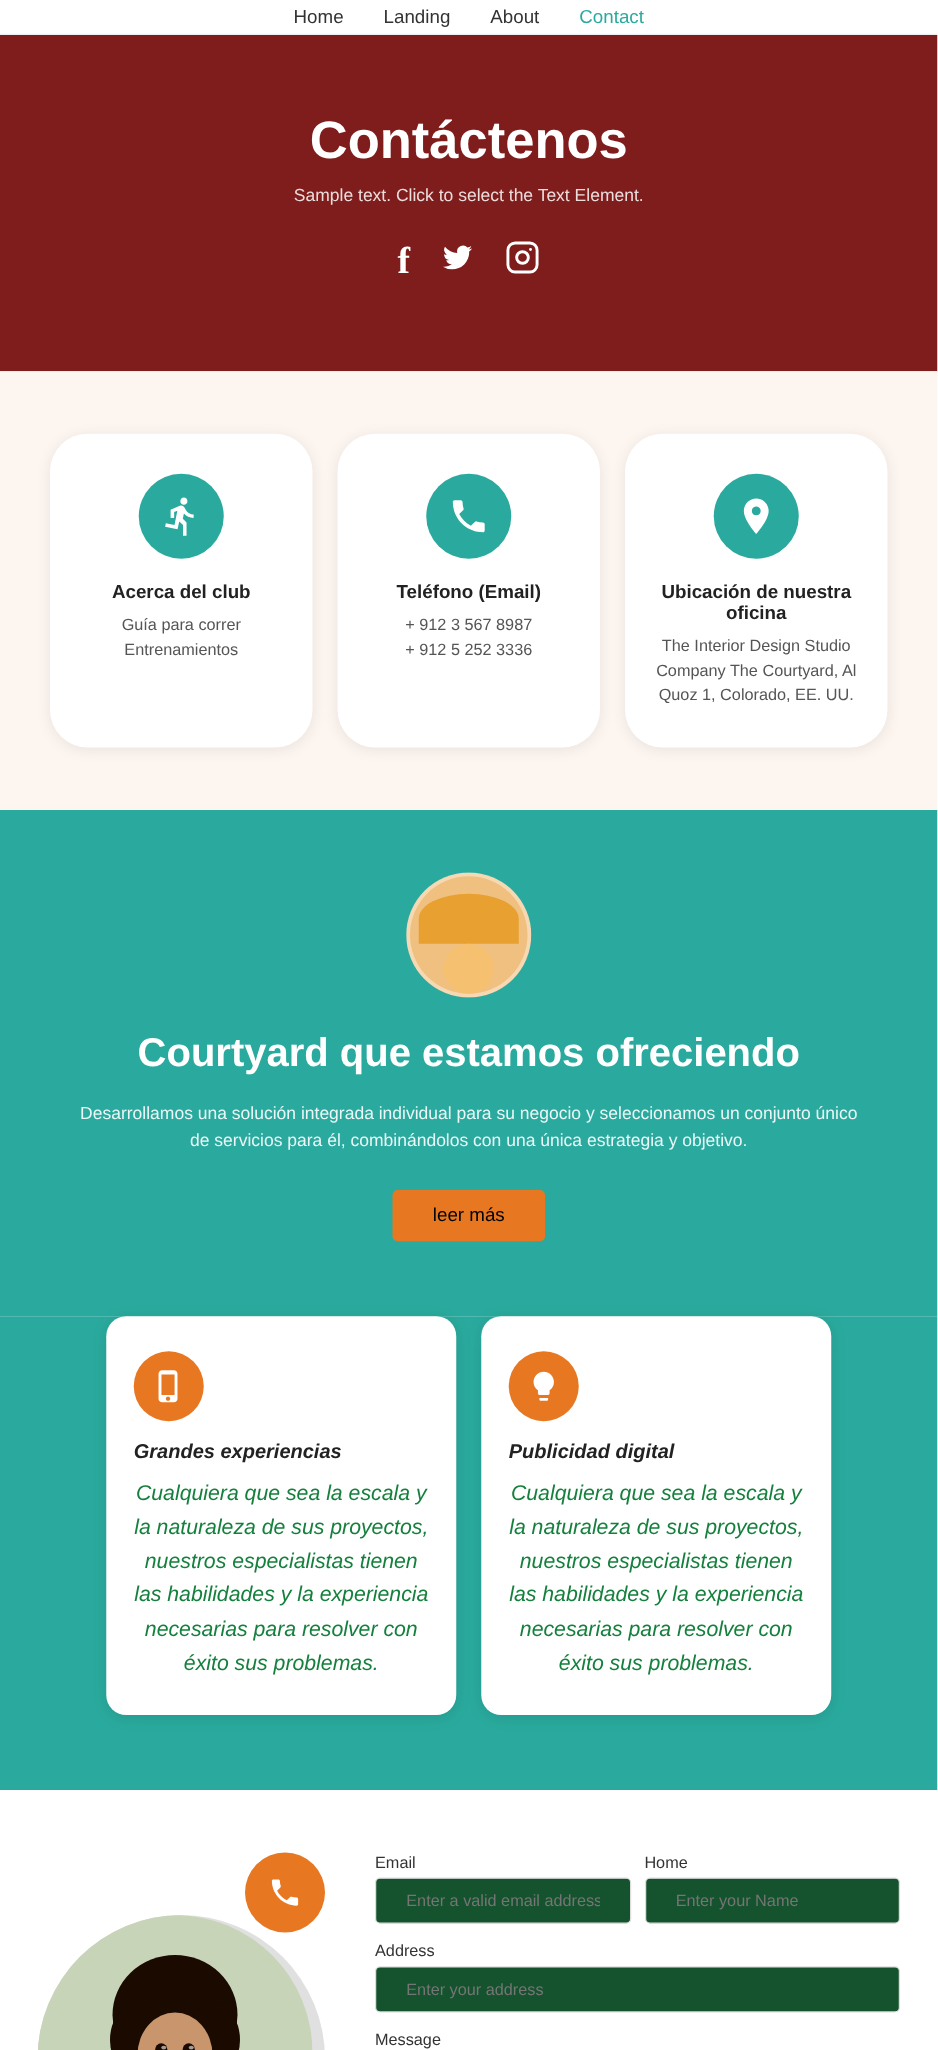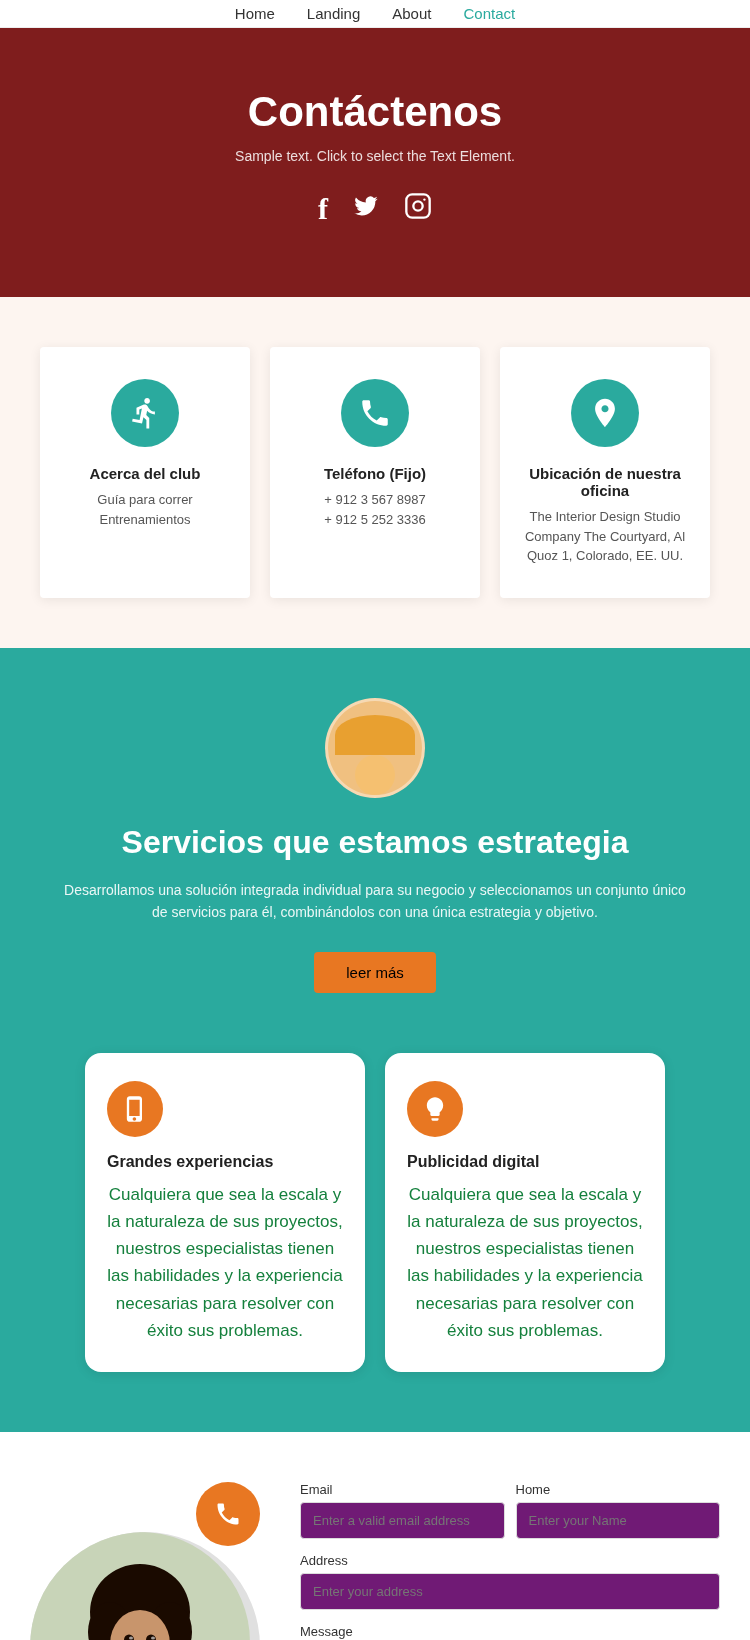--- a/index.html
+++ b/index.html
@@ -31,21 +31,21 @@
       display: flex; justify-content: center; gap: 24px; font-size: 30px; color: #fff;
     }
 
     
     .cards-section {
       background: #fdf5f0;
       padding: 50px 30px;
       display: flex; gap: 20px; justify-content: center;
     }
     .card {
-      background: #fff; border-radius: 4px; padding: 32px 24px;
+      background: #fff; border-radius: 30px; padding: 32px 24px;
       width: 210px; text-align: center;
       box-shadow: 0 2px 12px rgba(0,0,0,0.08);
     }
     .card-icon {
       width: 68px; height: 68px; border-radius: 50%;
       background: #2aaa9e;
       display: flex; align-items: center; justify-content: center;
       margin: 0 auto 18px; font-size: 28px; color: #fff;
     }
     .card h3 { font-size: 15px; font-weight: 700; margin-bottom: 8px; color: #222; }
@@ -65,21 +65,21 @@
     }
     .btn-orange {
       background: #e87722; color: #000000; border: none; border-radius: 4px;
       padding: 12px 32px; font-size: 15px; cursor: pointer; font-weight: 500;
     }
 
     
     .service-cards {
       background: #2aaa9e;
       padding: 0 40px 60px;
-      display: flex; gap: 20px; justify-content: center;
+      display: flex; gap: 20px; justify-content: center; font-style: italic;
     }
     .service-card {
       background: #fff; border-radius: 16px; padding: 28px 22px;
       width: 280px;
       box-shadow: 0 2px 12px rgba(0,0,0,0.1);
     }
     .service-icon {
       width: 56px; height: 56px; border-radius: 50%;
       background: #e87722;
       display: flex; align-items: center; justify-content: center;
@@ -107,22 +107,22 @@
       width: 64px; height: 64px; border-radius: 50%;
       background: #e87722;
       display: flex; align-items: center; justify-content: center;
       font-size: 26px; color: #fff;
     }
     .contact-form { flex: 1; }
     .form-row { display: flex; gap: 11px; margin-bottom: 14px; }
     .form-group { flex: 1; display: flex; flex-direction: column; }
     .form-group label { font-size: 13px; color: #333; margin-bottom: 5px; font-weight: 500; }
     .form-group input, .form-group textarea {
-      border: 1px solid #ddd; border-radius: 4px; padding: 10px 12px;
-      font-size: 13px; color: #999; background: #701a75; width: 100%;
+      border: 1px solid #ddd; border-radius: 4px; padding: 10px 24px;
+      font-size: 13px; color: #999; background: #14532d; width: 100%;
       outline: none;
     }
     .form-group textarea { height: 100px; resize: vertical; }
     .form-full { margin-bottom: 14px; }
     .form-full input { width: 100%; }
 
     
     .avatar-person {
       width: 100px; height: 100px; border-radius: 50%;
       border: 3px solid rgba(255,255,255,0.4);
@@ -174,21 +174,21 @@
     <h3>Acerca del club</h3>
     <p>Guía para correr<br>Entrenamientos</p>
   </div>
 
   <div class="card">
     <div class="card-icon">
       <svg width="34" height="34" viewBox="0 0 24 24" fill="white">
           <path d="M6.62 10.79c1.44 2.83 3.76 5.14 6.59 6.59l2.2-2.2c.27-.27.67-.36 1.02-.24 1.12.37 2.33.57 3.57.57.55 0 1 .45 1 1V20c0 .55-.45 1-1 1-9.39 0-17-7.61-17-17 0-.55.45-1 1-1h3.5c.55 0 1 .45 1 1 0 1.25.2 2.45.57 3.57.11.35.03.74-.25 1.02l-2.2 2.2z"></path>
         </svg>
     </div>
-    <h3>Teléfono (Fijo)</h3>
+    <h3>Teléfono (Email)</h3>
     <p>+ 912 3 567 8987<br>+ 912 5 252 3336</p>
   </div>
 
   <div class="card">
     <div class="card-icon">
       <svg width="34" height="34" viewBox="0 0 24 24" fill="white">
           <path d="M12 2C8.13 2 5 5.13 5 9c0 5.25 7 13 7 13s7-7.75 7-13c0-3.87-3.13-7-7-7zm0 9.5c-1.38 0-2.5-1.12-2.5-2.5s1.12-2.5 2.5-2.5 2.5 1.12 2.5 2.5-1.12 2.5-2.5 2.5z"></path>
         </svg>
     </div>
     <h3>Ubicación de nuestra oficina</h3>
@@ -196,21 +196,21 @@
   </div>
 </section>
 
 <section class="services-section">
   
   <div class="avatar-person" style="position: relative;">
     <div class="avatar-body"></div>
     <div class="avatar-head" style="position: relative; top: 0px; margin-bottom: 0px;"></div>
   </div>
 
-  <h2>Servicios que estamos estrategia</h2>
+  <h2>Courtyard que estamos ofreciendo</h2>
   <p>Desarrollamos una solución integrada individual para su negocio y seleccionamos un conjunto único de servicios para él, combinándolos con una única estrategia y objetivo.</p>
   <button class="btn-orange">leer más</button>
 </section>
 
 <div class="service-cards">
   <div class="service-card">
     <div class="service-icon">
       <svg width="28" height="28" viewBox="0 0 24 24" fill="white">
           <path d="M15.5 1h-8C6.12 1 5 2.12 5 3.5v17C5 21.88 6.12 23 7.5 23h8c1.38 0 2.5-1.12 2.5-2.5v-17C18 2.12 16.88 1 15.5 1zm-4 21c-.83 0-1.5-.67-1.5-1.5S10.67 19 11.5 19s1.5.67 1.5 1.5-.67 1.5-1.5 1.5zm4.5-4H7V4h9v14z"></path>
         </svg>

